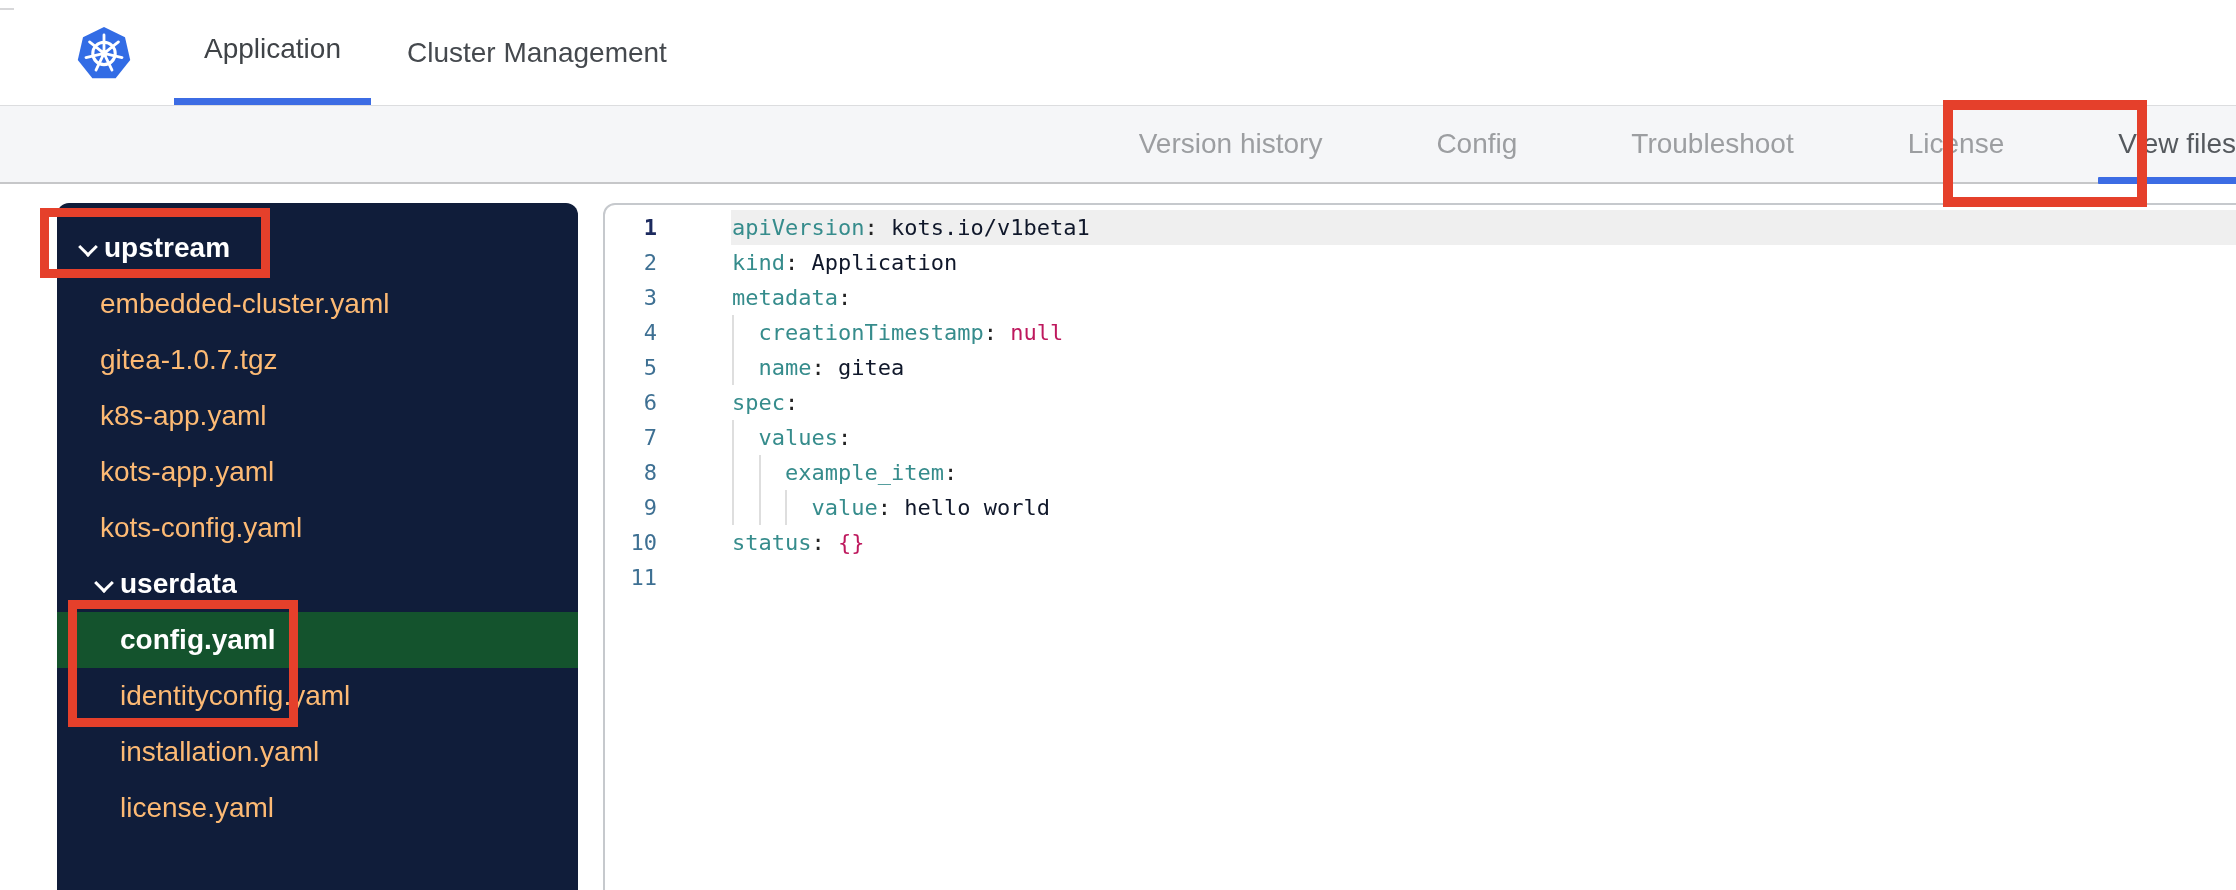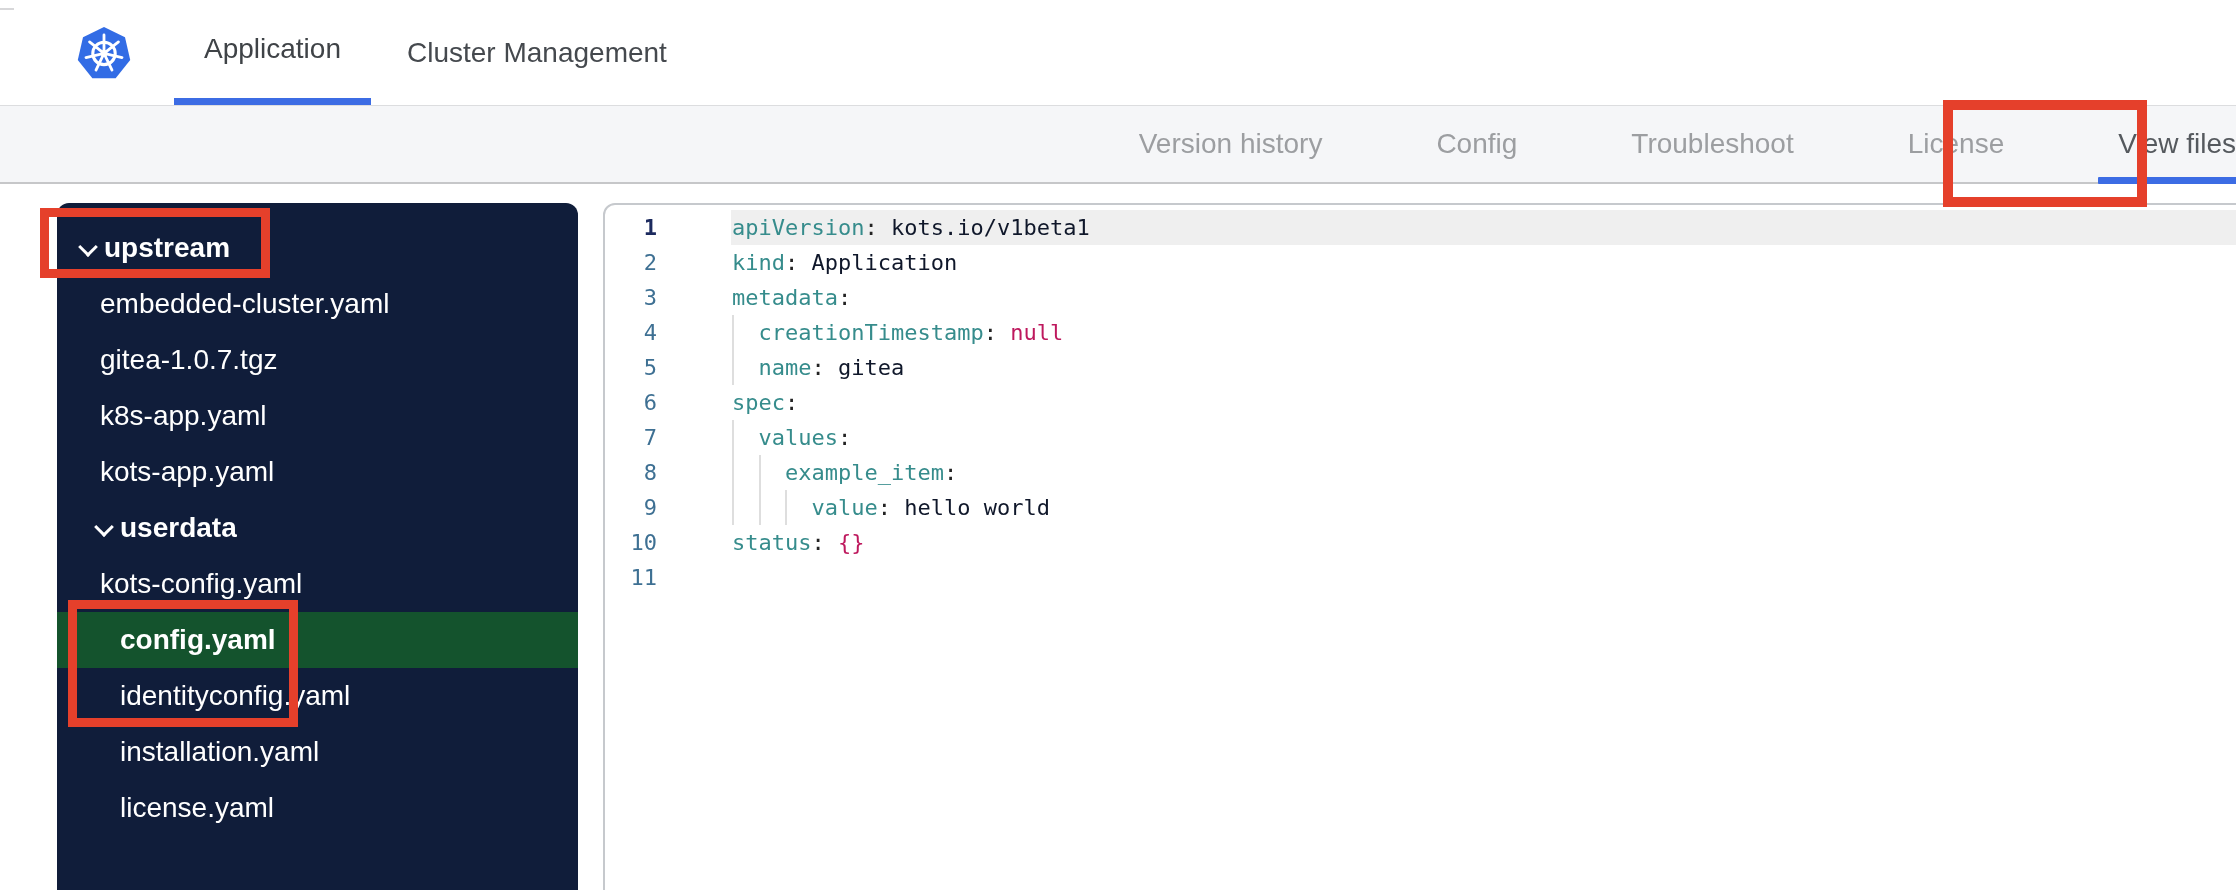--- a/index.html
+++ b/index.html
@@ -25,21 +25,21 @@
     padding-right:132px;box-sizing:content-box;}
   .subtab{position:relative;height:100%;display:flex;align-items:center;
     font-size:28px;color:#9c9ea1;cursor:pointer;}
   .subtab.is-active{color:#55595e;}
   .subtab-underline{position:absolute;left:-20px;right:-24px;bottom:-2px;height:7px;
     background:#3c6ce4;border-radius:1px;}
   
   .sidebar{position:absolute;left:57px;top:203px;width:521px;height:697px;
     background:#101d3a;border-radius:12px 12px 0 0;padding-top:17px;box-sizing:border-box;}
   .tree-row{height:56px;display:flex;align-items:center;box-sizing:border-box;
-    font-size:28px;color:#ffffff;cursor:pointer;white-space:nowrap;}
+    font-size:28px;color:#fdba74;cursor:pointer;white-space:nowrap;}
   .tree-row.is-folder{color:#ffffff;font-weight:bold;}
   .tree-row.is-selected{background:#14532d;color:#ffffff;font-weight:bold;}
   .chev{position:relative;width:27px;height:28px;flex:none;}
   .chev::after{content:"";position:absolute;left:4px;top:6px;width:11px;height:11px;
     border-right:3px solid #ffffff;border-bottom:3px solid #ffffff;transform:rotate(45deg);}
   
   .editor{position:absolute;left:603px;top:203px;width:1643px;height:700px;
     background:#ffffff;border:2px solid #c6c9cd;border-radius:12px 0 0 0;
     box-sizing:border-box;padding-top:5px;overflow:hidden;}
   .code-line{display:flex;height:35px;line-height:35px;
@@ -120,26 +120,26 @@
     </div>
     <div class="tree-row" style="padding-left: 43px;">
       <span>gitea-1.0.7.tgz</span>
     </div>
     <div class="tree-row" style="padding-left: 43px;">
       <span>k8s-app.yaml</span>
     </div>
     <div class="tree-row" style="padding-left: 43px;">
       <span>kots-app.yaml</span>
     </div>
+    <div class="tree-row" style="padding-left: 43px;">
+      <span>kots-config.yaml</span>
+    </div>
     <div class="tree-row is-folder" style="padding-left: 36px;">
       <span class="chev"></span>
       <span>userdata</span>
-    </div>
-    <div class="tree-row" style="padding-left: 43px;">
-      <span>kots-config.yaml</span>
     </div>
     <div class="tree-row is-selected" style="padding-left: 63px;">
       <span>config.yaml</span>
     </div>
     <div class="tree-row" style="padding-left: 63px;">
       <span>identityconfig.yaml</span>
     </div>
     <div class="tree-row" style="padding-left: 63px; text-align: center;">
       <span>installation.yaml</span>
     </div>

